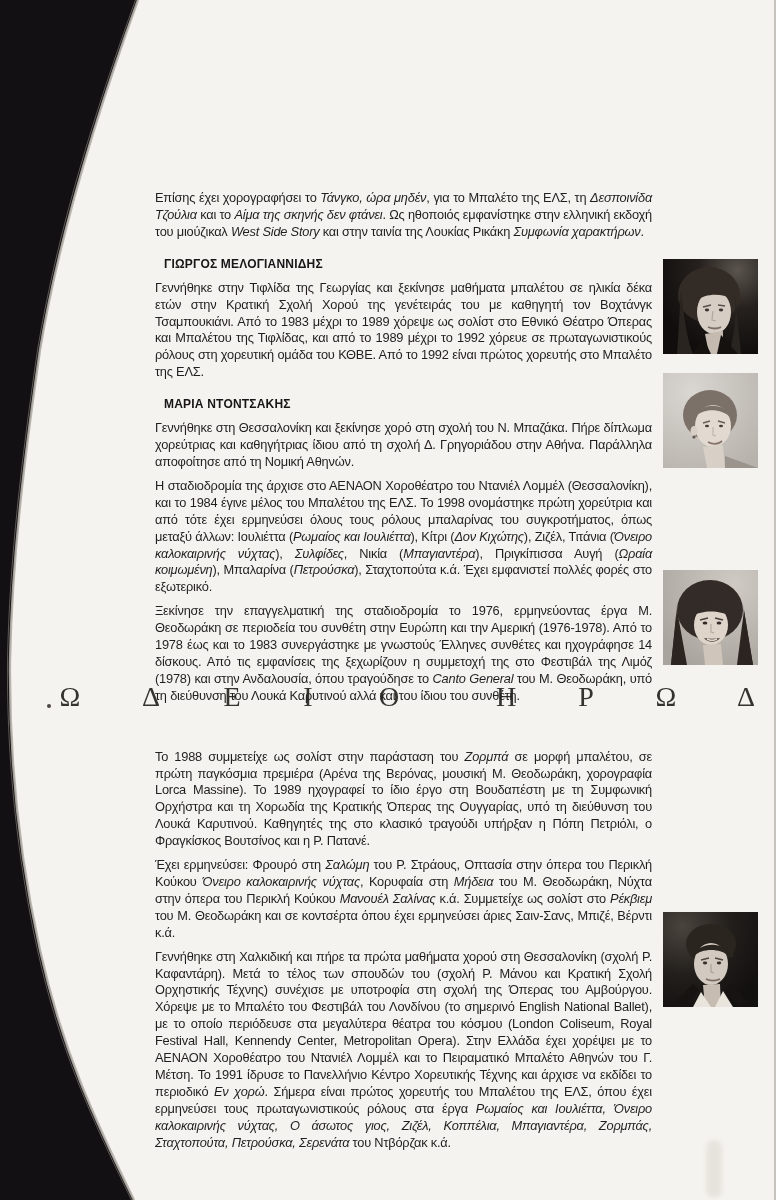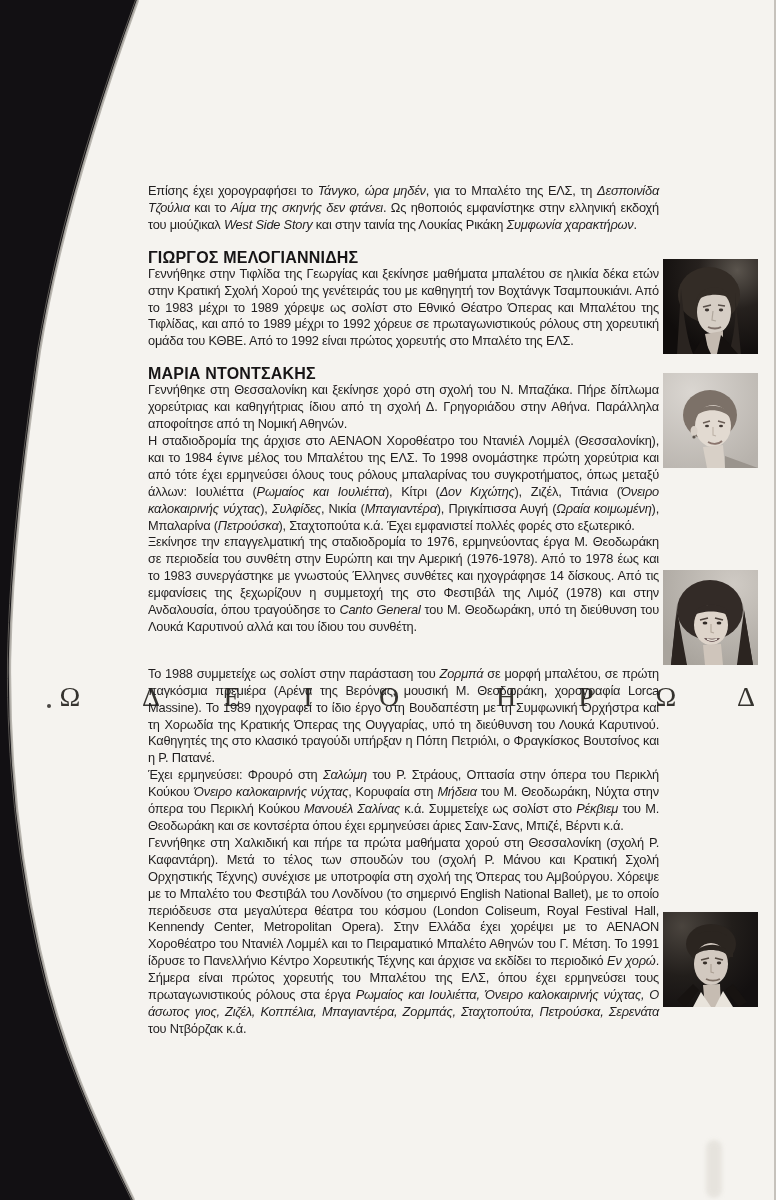--- a/index.html
+++ b/index.html
@@ -9,23 +9,23 @@
     font-family:"Liberation Sans","DejaVu Sans",sans-serif;
   }
   .arc-svg{position:absolute;left:0;top:0;}
   .scan-edge{position:absolute;right:0;top:0;width:2px;height:1200px;background:#aca79f;opacity:.65;}
   .scan-smudge{position:absolute;left:706px;top:1140px;width:16px;height:58px;background:#d9d5cd;opacity:.5;border-radius:8px;filter:blur(2px);}
   .content{
     position:absolute;left:148px;top:183px;width:511px;
     color:#201e1f;font-size:12.8px;line-height:16.9px;letter-spacing:-0.2px;
     text-align:justify;
   }
-  .para{margin:0;}
+  .para{margin:7px;}
   .bio-name{
-    margin:15px 0 0 0;font-size:16px;font-weight:bold;line-height:17px;
+    margin:15px 0 0 16px;font-size:12px;font-weight:bold;line-height:17px;
     letter-spacing:0.2px;text-align:left;color:#171516;
   }
   .it{font-style:italic;}
   .wm-spacer{height:30px;}
   .watermark{position:absolute;top:681px;left:0;width:776px;height:32px;
     font-family:"Liberation Serif","DejaVu Serif",serif;font-size:28px;
     color:#35332f;}
   .watermark span{position:absolute;top:0;width:28px;text-align:center;}
   .wm-0{left:56px;}  .wm-1{left:137px;} .wm-2{left:218px;}
   .wm-3{left:294px;} .wm-4{left:375px;} .wm-5{left:492px;}

